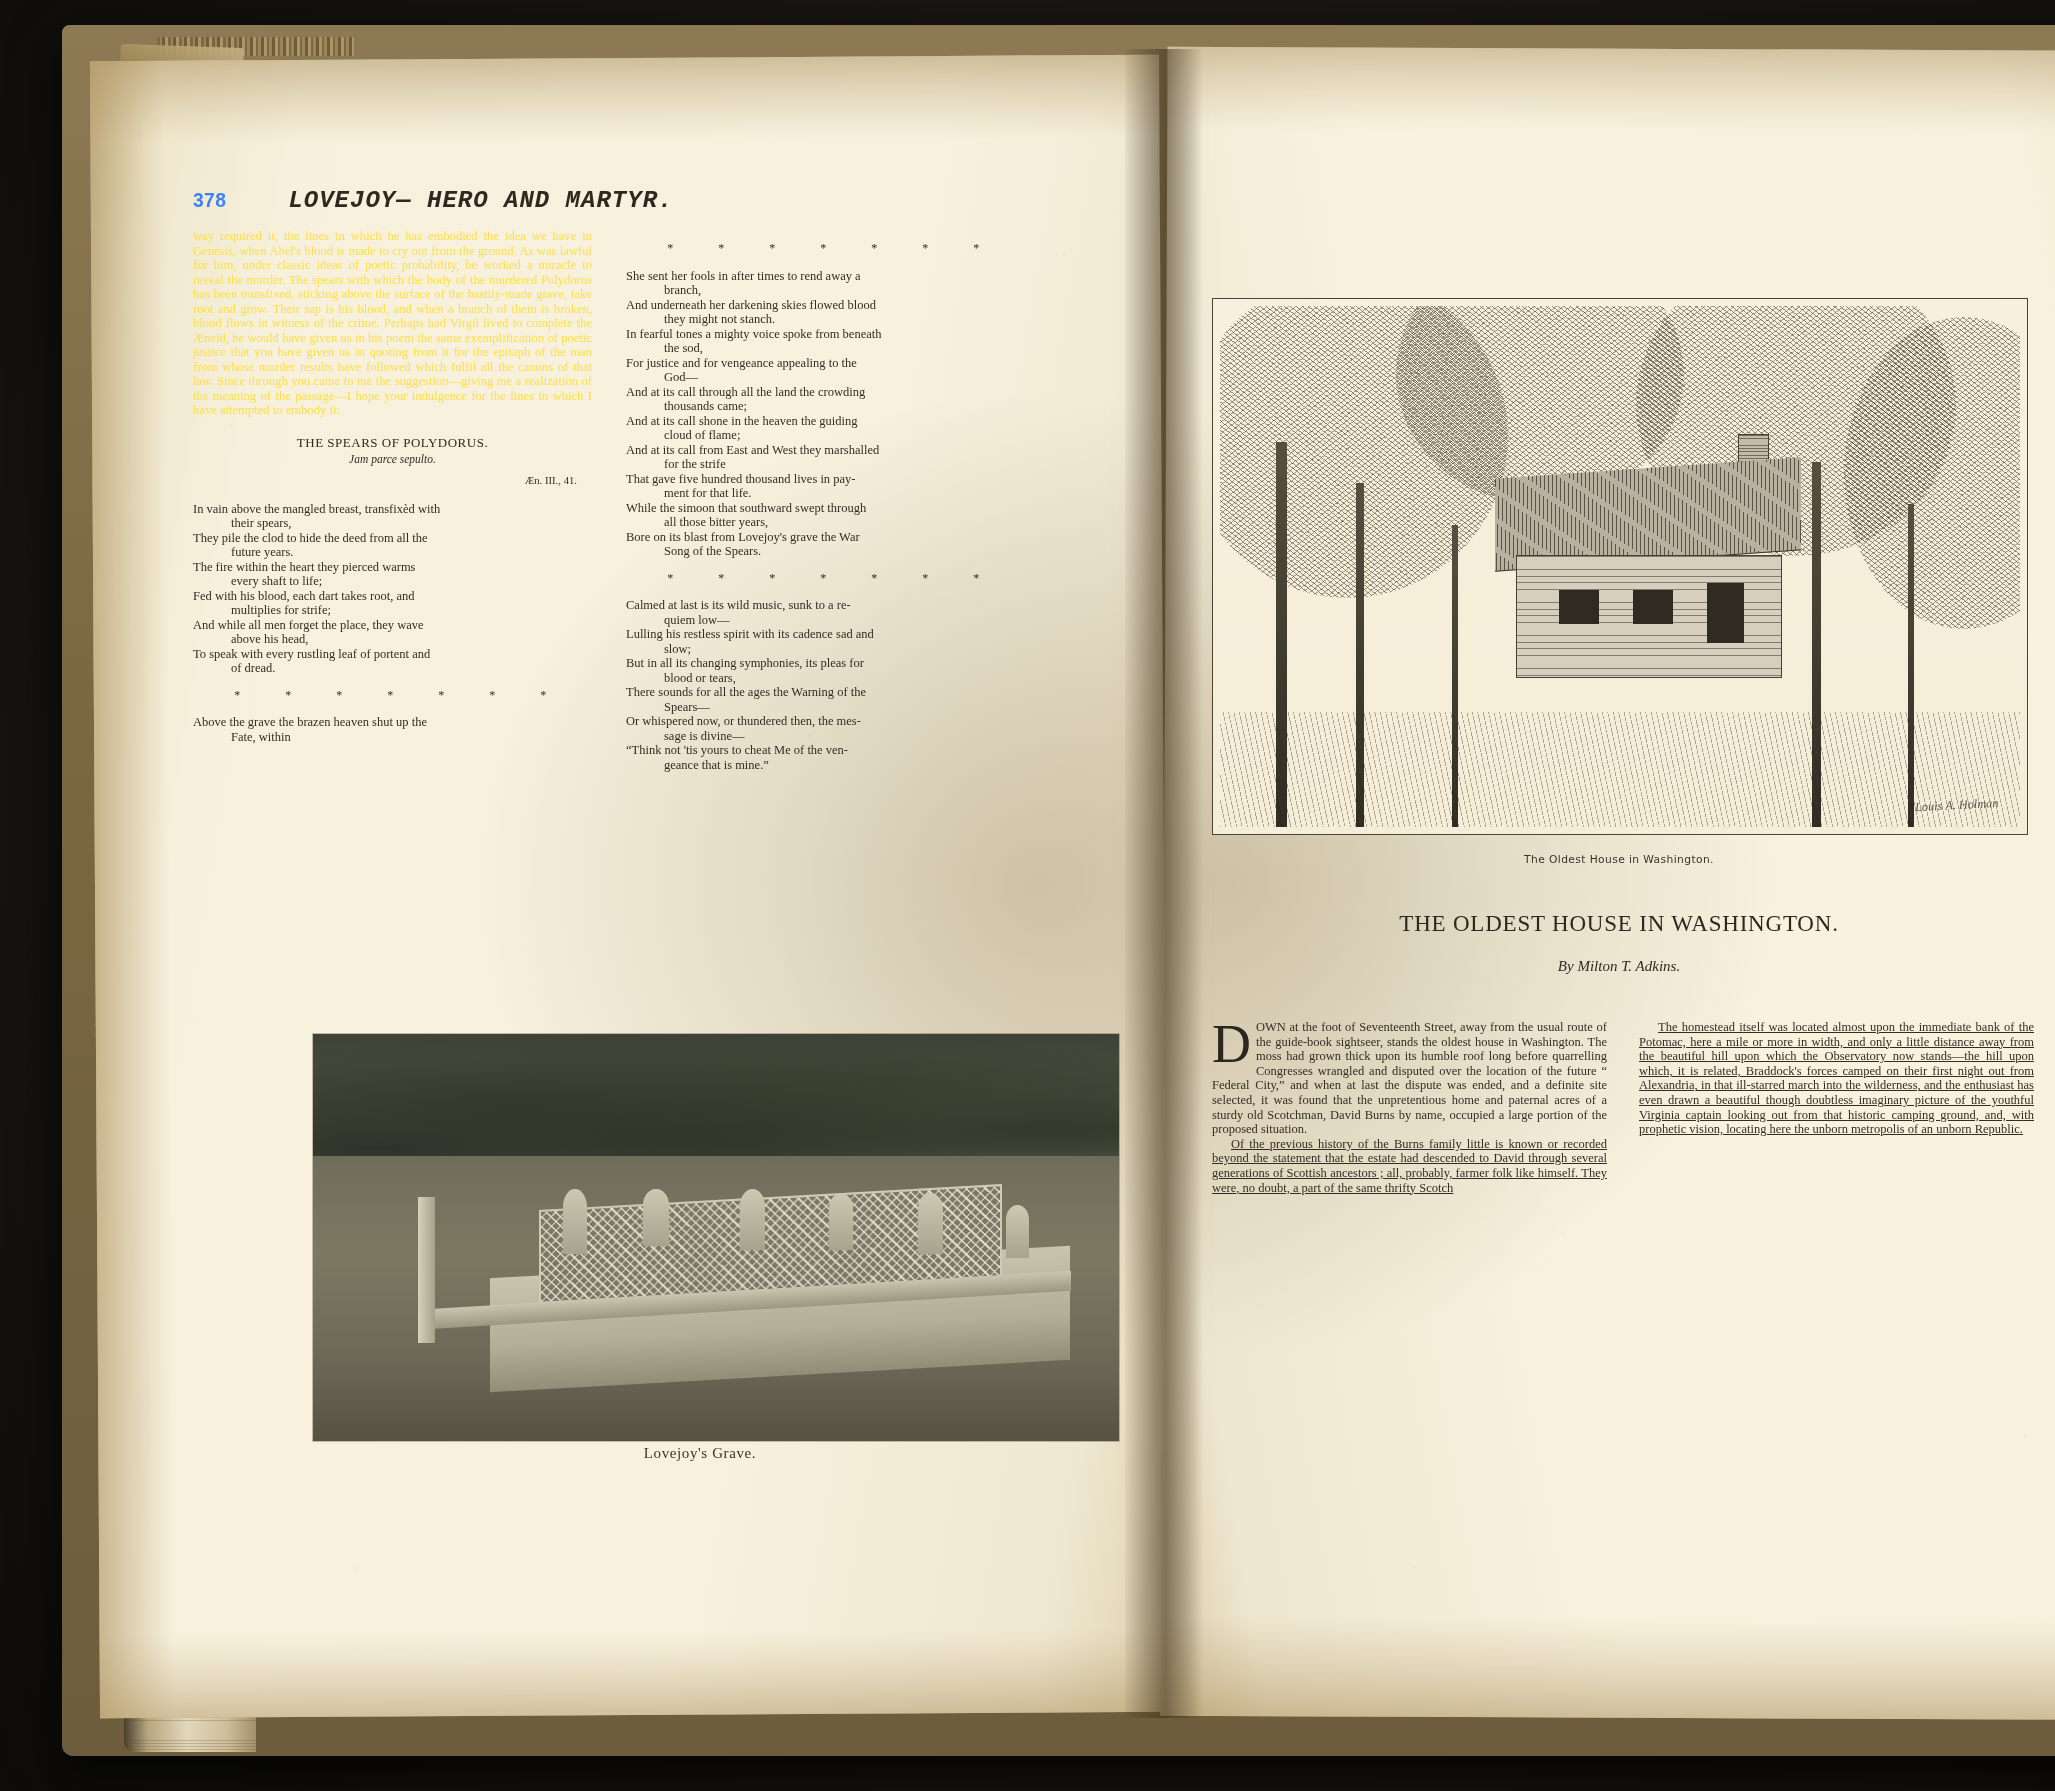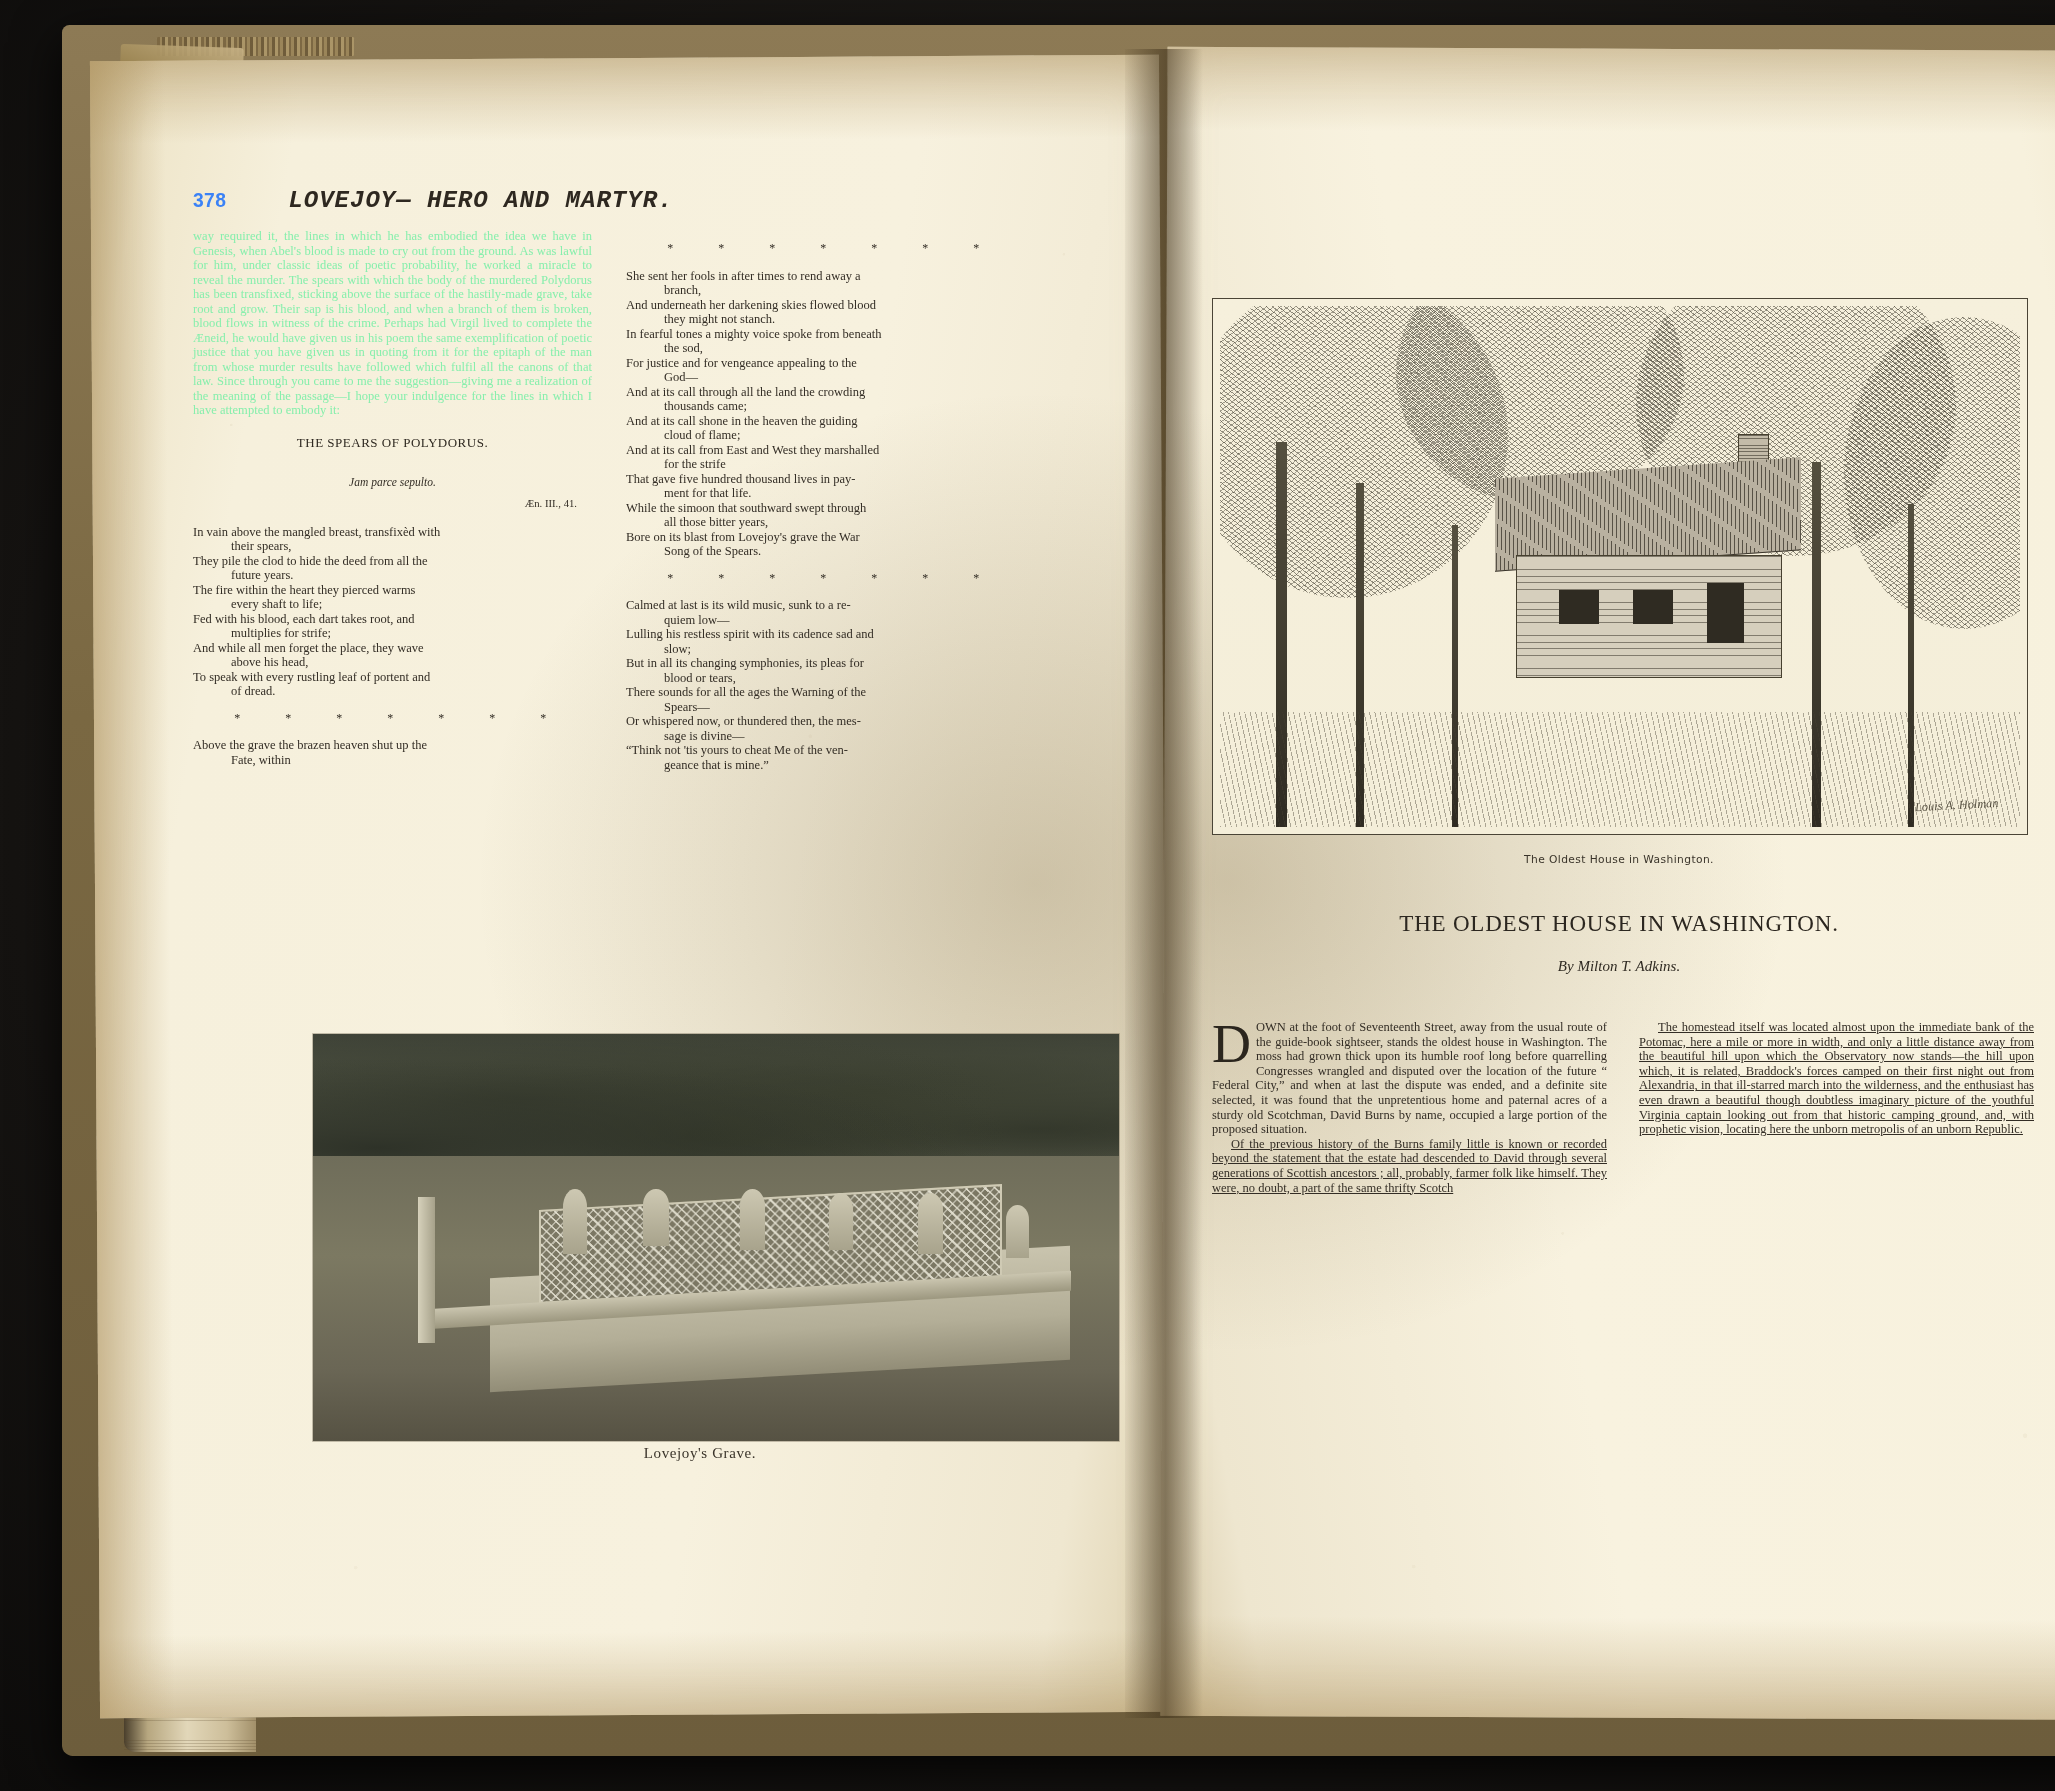--- a/index.html
+++ b/index.html
@@ -99,29 +99,29 @@
   }
 
   
   #verso-columns{
     position:absolute;left:193px;top:229px;width:833px;height:814px;
     display:flex;gap:34px;
   }
   .text-col{width:399px;}
   .body-par{
     font-size:12.5px;line-height:14.5px;text-align:justify;
-    color:#86efac;letter-spacing:0.04px;
+    color:#fde047;letter-spacing:0.04px;
     -webkit-hyphens:none;hyphens:none;
   }
   .poem-title{
     text-align:center;font-size:13px;letter-spacing:0.5px;
     margin-top:17px;color:#2f2921;
   }
   .poem-epigraph{
-    text-align:center;font-style:italic;font-size:11.5px;margin-top:25px;color:#332d25;
+    text-align:center;font-style:italic;font-size:11.5px;margin-top:2px;color:#332d25;
   }
   .poem-source{
     text-align:right;font-size:10.7px;margin-top:9px;padding-right:15px;color:#332d25;
   }
   .verse{
     font-size:12.5px;line-height:14.5px;color:#332d25;margin-top:16.4px;
   }
   .verse div{text-indent:0;}
   .verse .run{}
   .verse .cont{padding-left:38px;}

